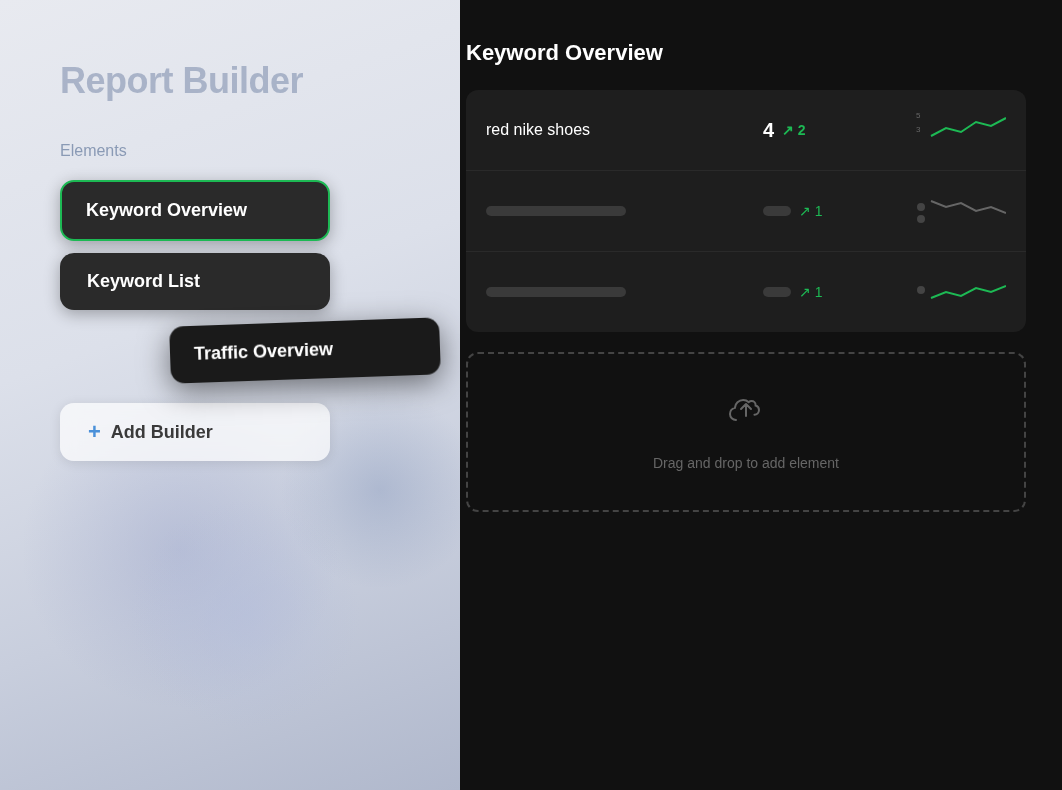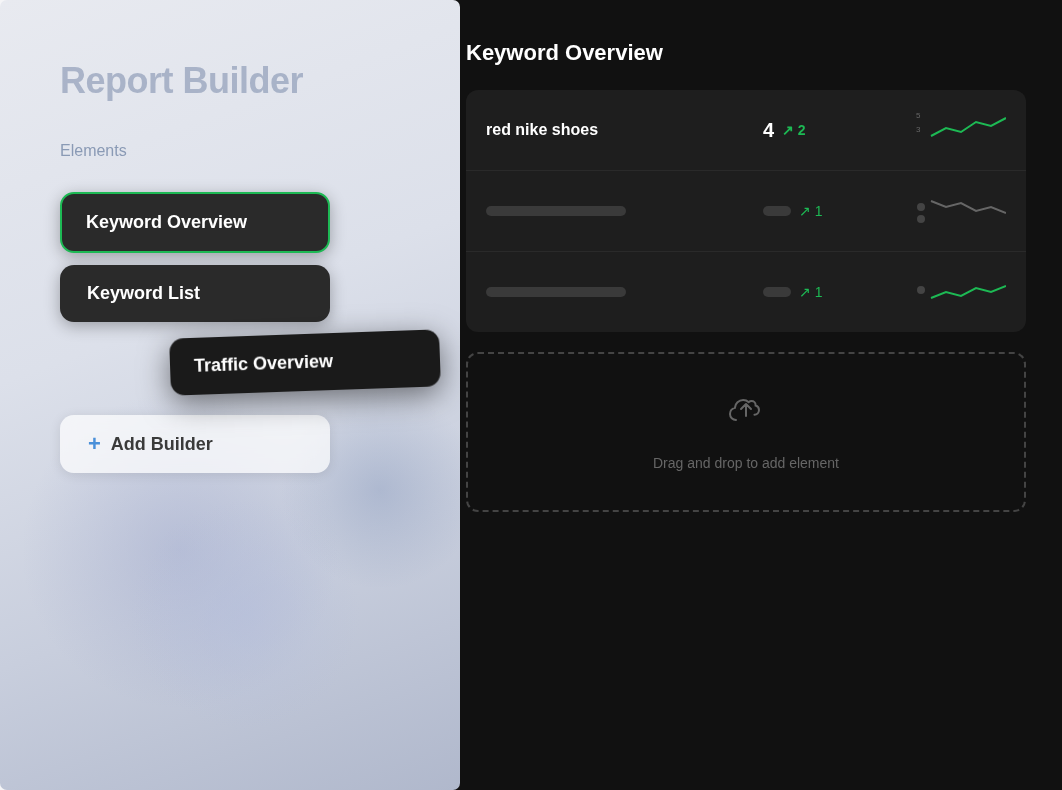--- a/index.html
+++ b/index.html
@@ -23,21 +23,21 @@
     }
 
     
     .left-panel {
       width: 460px;
       height: 100%;
       background: linear-gradient(160deg, #e8eaf0 0%, #dce0ea 40%, #c8cedd 70%, #b0b8cc 100%);
       padding: 60px 40px 40px 60px;
       position: relative;
       z-index: 2;
-      border-radius: 7px;
+      border-radius: 0;
       overflow: hidden;
     }
 
     
     .left-panel::before {
       content: '';
       position: absolute;
       width: 320px;
       height: 320px;
       background: radial-gradient(circle, rgba(150, 160, 200, 0.4) 0%, transparent 70%);
@@ -79,21 +79,21 @@
       font-weight: 700;
       color: rgba(130, 145, 175, 0.6);
       margin-bottom: 40px;
       letter-spacing: -0.5px;
     }
 
     .elements-label {
       font-size: 16px;
       color: #8a9ab5;
       font-weight: 500;
-      margin-bottom: 32px;
+      margin-bottom: 20px;
     }
 
     .element-list {
       display: flex;
       flex-direction: column;
       gap: 12px;
       position: relative;
     }
 
     .element-item {
@@ -197,21 +197,21 @@
     }
 
     .keyword-table td {
       padding: 18px 20px;
       color: #ffffff;
       vertical-align: middle;
     }
 
     .kw-name {
       font-size: 16px;
-      font-weight: 700;
+      font-weight: 400;
       color: #ffffff;
     }
 
     .kw-rank {
       font-size: 20px;
       font-weight: 800;
       color: #ffffff;
       display: flex;
       align-items: center;
       gap: 8px;

